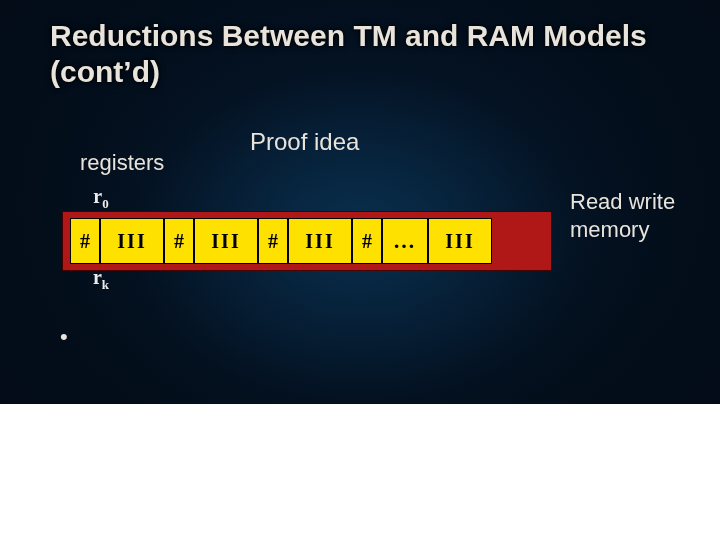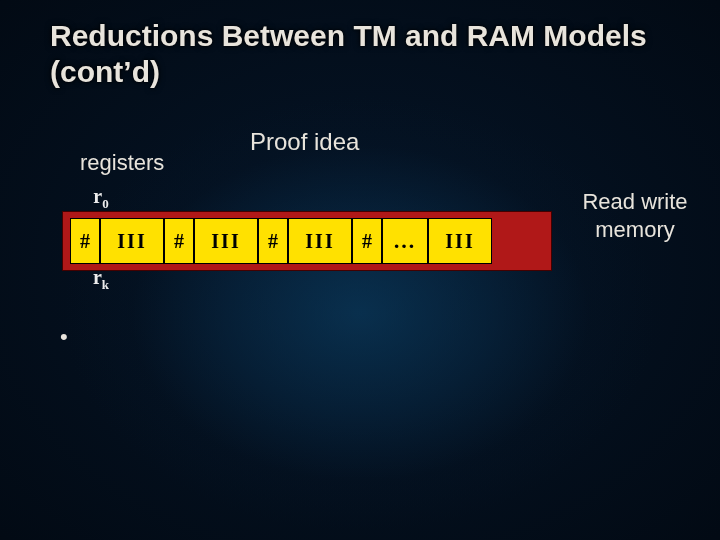--- a/index.html
+++ b/index.html
@@ -6,21 +6,21 @@
     margin: 0;
     padding: 0;
     width: 720px;
     height: 540px;
     overflow: hidden;
     font-family: Verdana, Geneva, sans-serif;
   }
   .slide {
     position: relative;
     width: 720px;
-    height: 540px;
+    height: 404px;
     background:
       radial-gradient(ellipse 380px 280px at 50% 58%,
         rgba(12,70,110,0.55) 0%,
         rgba(10,55,90,0.35) 35%,
         rgba(5,25,45,0.15) 60%,
         rgba(0,0,0,0) 78%),
       radial-gradient(ellipse 900px 700px at 50% 50%,
         #051528 0%, #020a14 55%, #000000 100%);
     color: #d8d8d8;
   }
@@ -113,21 +113,20 @@
   .reg-labels sub { font-size: 13px; vertical-align: sub; }
 
   .memory-label {
     position: absolute;
     left: 570px;
     top: 188px;
     width: 130px;
     font-size: 22px;
     line-height: 1.25;
     color: #e8e4dc;
-    text-align: center;
   }
 
   .bullet {
     position: absolute;
     left: 82px;
     top: 322px;
     width: 520px;
     font-size: 22px;
     line-height: 1.35;
     color: #e8e4dc;

